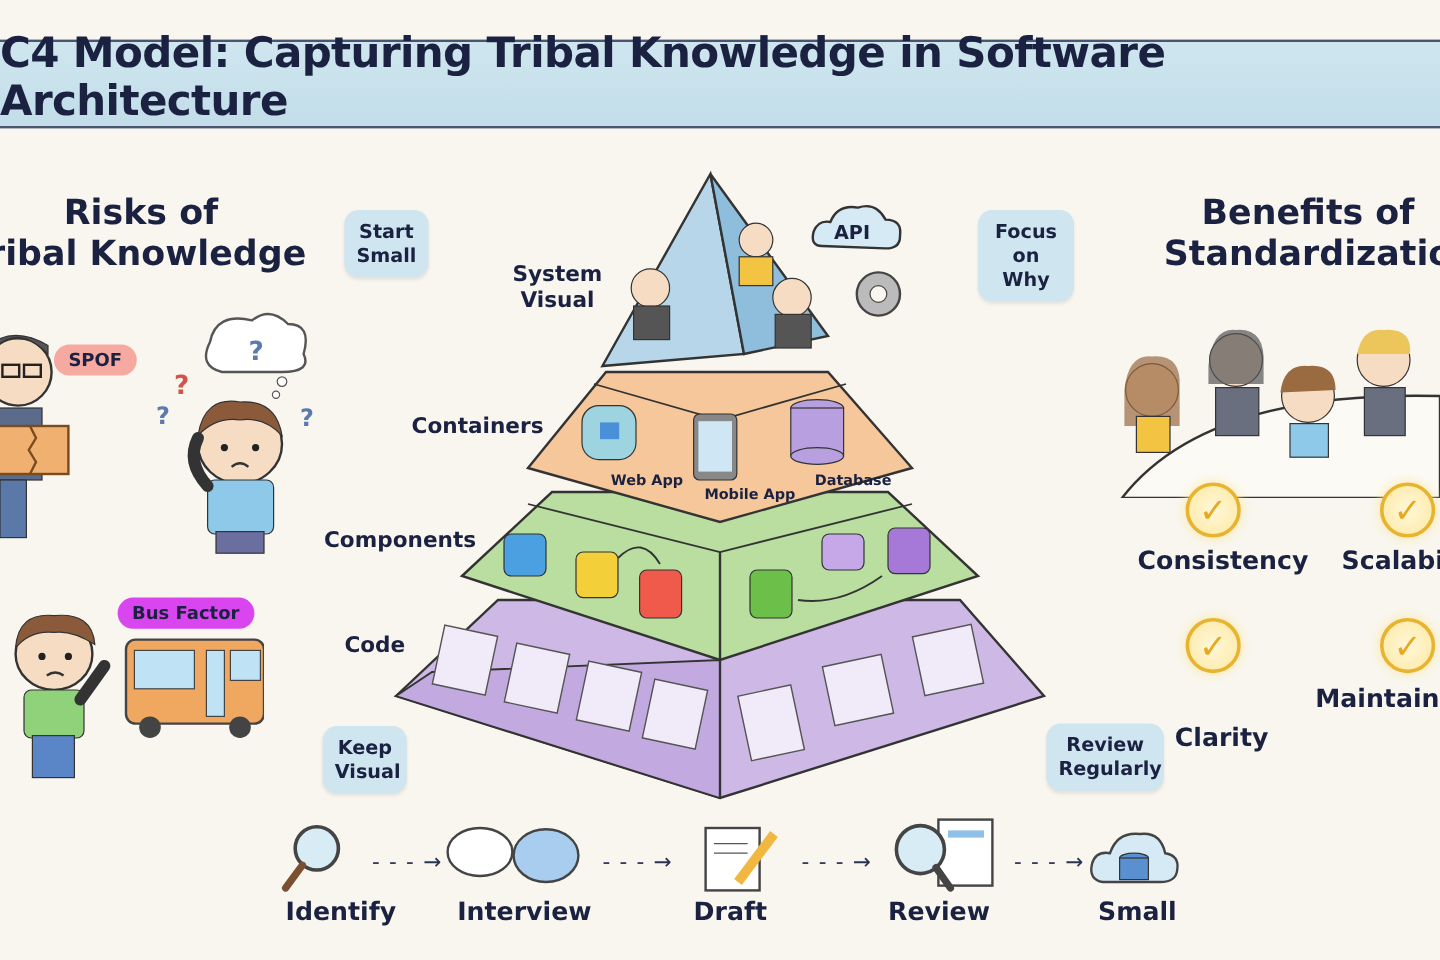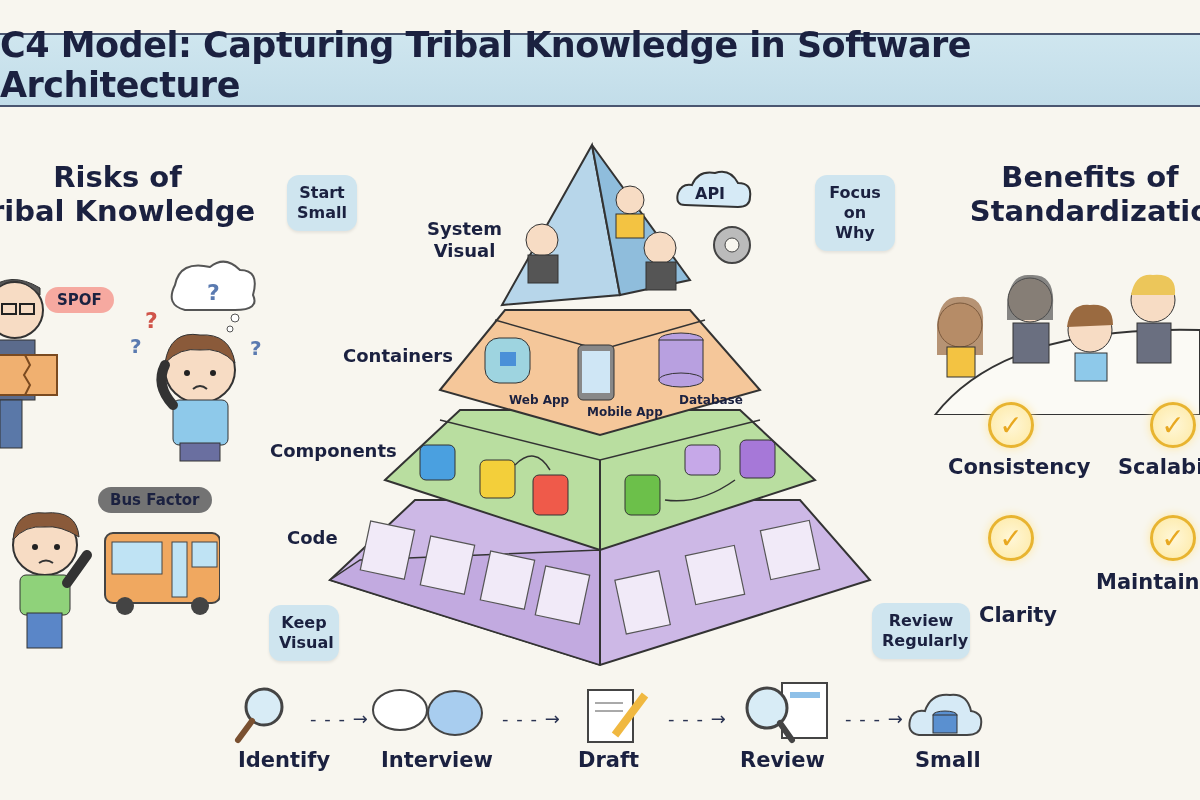--- a/index.html
+++ b/index.html
@@ -54,21 +54,21 @@
   <ellipse cx="75" cy="115" rx="35" ry="33" fill="#f7dcc4" stroke="#333" stroke-width="2"></ellipse>
   <path d="M40 108 Q45 75 75 80 Q105 78 110 108 Q95 92 75 95 Q55 92 40 108Z" fill="#8a5a3a" stroke="#333"></path>
   <circle cx="62" cy="118" r="3" fill="#222"></circle>
     <circle cx="88" cy="118" r="3" fill="#222"></circle>
   <path d="M68 134 Q75 128 82 134" stroke="#333" fill="none" stroke-width="2"></path>
   <rect x="48" y="145" width="55" height="45" rx="6" fill="#8ec9ea" stroke="#333"></rect>
   <rect x="55" y="188" width="40" height="18" fill="#6a6fa0" stroke="#333"></rect>
   <path d="M48 150 Q30 130 40 110" stroke="#333" stroke-width="10" fill="none" stroke-linecap="round"></path>
 </svg>
 
-<div class="abs bubble" style="left:98px;top:487px;background:#737373;">
+<div class="abs bubble" style="left:98px;top:498px;background:#d946ef;">
   <span>Bus Factor</span>
 </div>
 <svg class="abs" style="left:5px;top:505px;" width="95" height="150">
   <ellipse cx="40" cy="40" rx="32" ry="30" fill="#f7dcc4" stroke="#333" stroke-width="2"></ellipse>
   <path d="M8 35 Q10 5 40 8 Q72 5 74 32 Q55 20 40 22 Q20 20 8 35Z" fill="#8a5a3a" stroke="#333"></path>
   <circle cx="30" cy="42" r="3" fill="#222"></circle>
     <circle cx="52" cy="42" r="3" fill="#222"></circle>
   <path d="M34 58 Q41 53 48 58" stroke="#333" fill="none" stroke-width="2"></path>
   <rect x="15" y="70" width="50" height="40" rx="6" fill="#8fd27a" stroke="#333"></rect>
   <path d="M62 78 L82 50" stroke="#333" stroke-width="10" stroke-linecap="round"></path>

